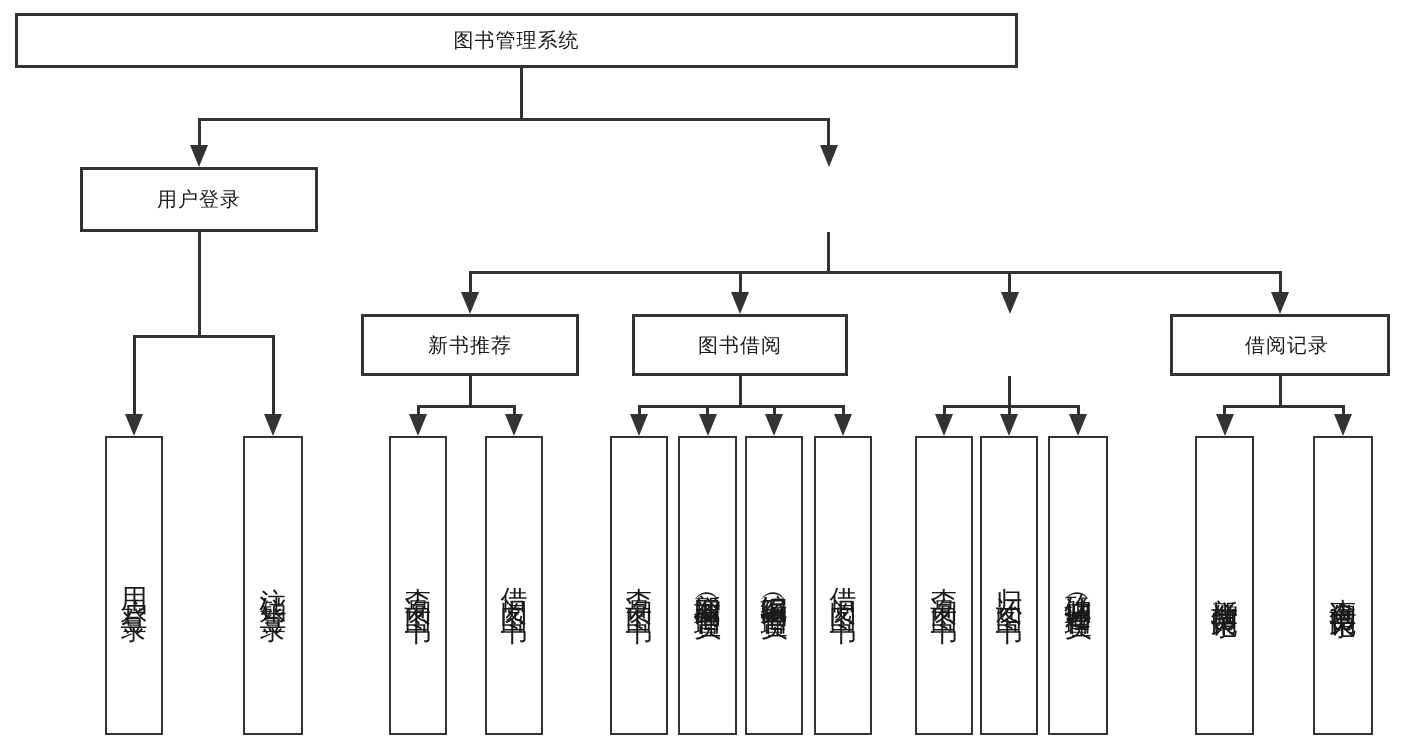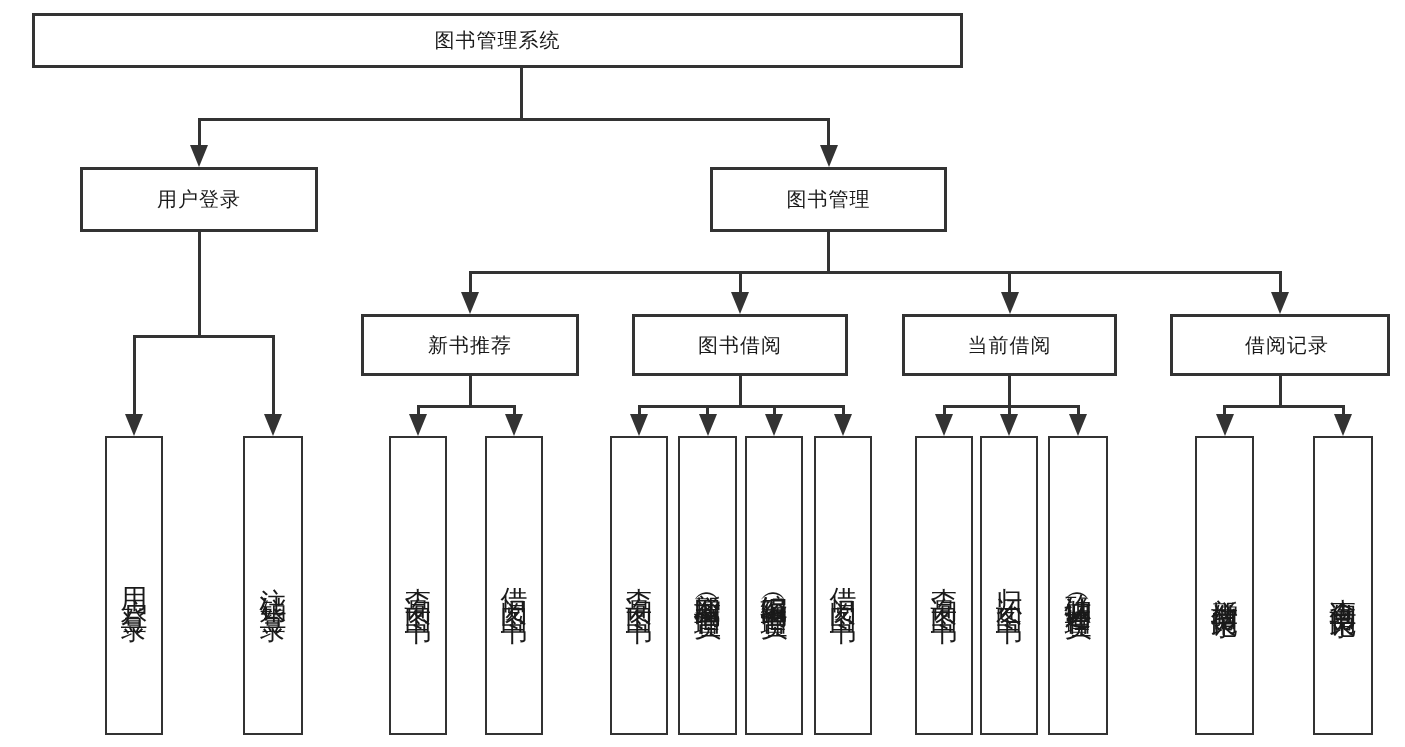--- a/index.html
+++ b/index.html
@@ -64,37 +64,31 @@
     font-size: 18px;
     letter-spacing: 0.5px;
     color: #9a9a9a;
     z-index: 5;
   }
 </style>
 </head>
 <body>
 
 <div class="canvas">
-<div class="node hbox" style="left: 32px; top: 13px; width: 931px; height: 55px;">
+<div class="node hbox" style="left: 15px; top: 13px; width: 1003px; height: 55px;">
       <span class="label">图书管理系统</span>
     </div>
     <div class="node hbox" style="left: 80px; top: 167px; width: 238px; height: 65px;">
       <span class="label">用户登录</span>
-    </div>
-    <div class="node hbox" style="left: 710px; top: 167px; width: 237px; height: 65px;">
-      <span class="label">图书管理</span>
     </div>
     <div class="node hbox" style="left: 632px; top: 314px; width: 216px; height: 62px;">
       <span class="label">图书借阅</span>
     </div>
     <div class="node hbox" style="left: 361px; top: 314px; width: 218px; height: 62px;">
       <span class="label">新书推荐</span>
-    </div>
-    <div class="node hbox" style="left: 902px; top: 314px; width: 215px; height: 62px;">
-      <span class="label">当前借阅</span>
     </div>
     <div class="node hbox" style="left: 1170px; top: 314px; width: 220px; height: 62px; padding-left: 14px;">
       <span class="label">借阅记录</span>
     </div>
     <div class="node vbox loose" style="left: 105px; top: 436px; width: 58px; height: 299px;">
       <span class="label">用户登录</span>
     </div>
     <div class="node vbox loose" style="left: 243px; top: 436px; width: 60px; height: 299px;">
       <span class="label">注销登录</span>
     </div>

